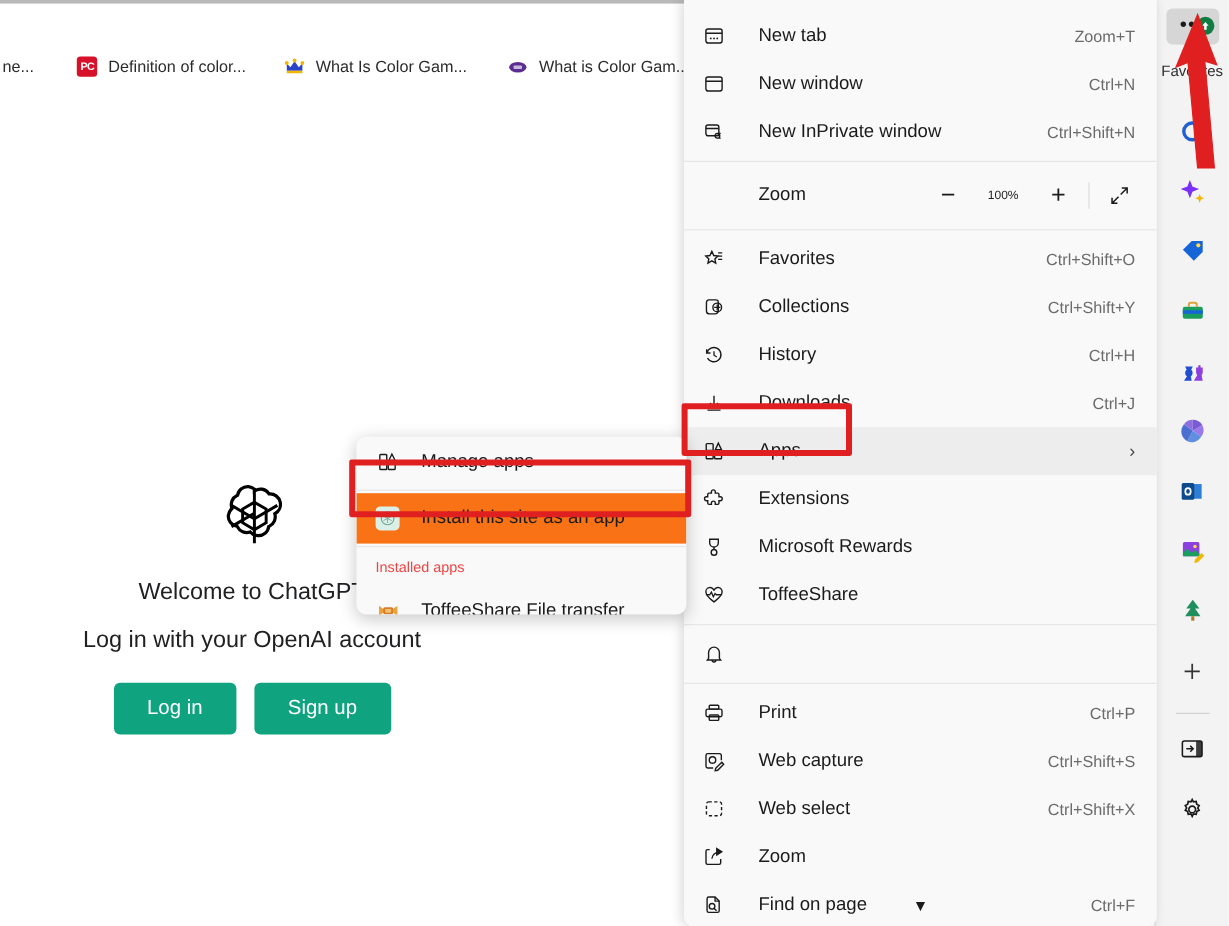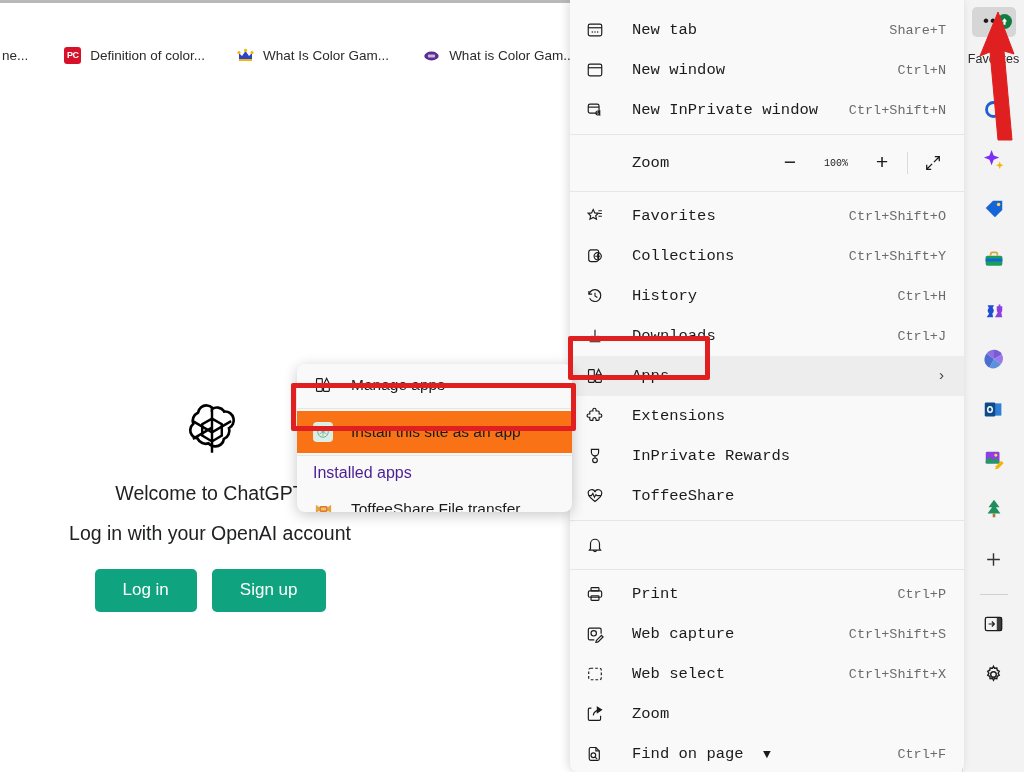--- a/index.html
+++ b/index.html
@@ -94,21 +94,20 @@
   }
   .rail-sep { width: 28px; height:1px; background:#d0d0d0; margin: 10px 0 4px 0; }
 
   
   .edgemenu {
     position: absolute; left: 570px; top: 0px; width: 394px; height: 772px;
     background: #f9f9f9;
     box-shadow: -2px 0 10px rgba(0,0,0,0.14);
     border-radius: 0 0 8px 8px;
     overflow: hidden;
-    font-family: Liberation Mono, monospace;
   }
   .mi {
     position: relative; display: flex; align-items: center; height: 40px;
     padding: 0 18px 0 16px; font-size: 15.5px; color: #1b1b1b; cursor: pointer;
   }
   .mi .ic { width: 30px; flex: 0 0 auto; display:flex; align-items:center; justify-content:flex-start; }
   .mi .lbl { flex: 1 1 auto; padding-left: 16px; white-space: nowrap; }
   .mi .acc { color: #6b6b6b; font-size: 13.5px; white-space: nowrap; }
   .mi .chev { color:#444; font-size: 15px; margin-left:10px; }
   .mi.hl { background: #ededed; }
@@ -135,21 +134,21 @@
     background: #f9f9f9; border-radius: 8px;
     box-shadow: 0 3px 14px rgba(0,0,0,0.22);
     overflow: hidden;
   }
   .fi { display:flex; align-items:center; height: 42px; padding: 0 14px; font-size: 15.5px; color:#1b1b1b; cursor:pointer; }
   .fi .fic { width: 24px; flex:0 0 auto; display:flex; align-items:center; justify-content:center; }
   .fi .flbl { padding-left: 16px; white-space:nowrap; }
   .fi.sel { background: #f97316; }
   .f-sep { height:1px; background:#e6e6e6; margin: 2px 0; }
   .f-head { height: 30px; display:flex; align-items:center; padding-left: 16px;
-            font-size: 16px; color: #4c1d95; }
+            font-size: 12px; color: #ef4444; }
 
   
   .redbox { position: absolute; border: 5px solid #e02020; border-radius: 2px; pointer-events:none; }
   #rb-apps { left: 568px; top: 336px; width: 142px; height: 44px; }
   #rb-install { left: 291px; top: 383px; width: 285px; height: 48px; }
 
   .arrow { position: absolute; left: 962px; top: 10px; width: 66px; height: 135px; pointer-events:none; }
 </style>
 </head>
 <body>
@@ -312,21 +311,21 @@
       <span class="ic">
         <svg width="18" height="18" viewBox="0 0 20 20" fill="none" stroke="#1b1b1b" stroke-width="1.3">
             <rect x="2.5" y="3.5" width="15" height="13" rx="2"></rect>
             <path d="M2.5 7.5 H17.5"></path>
             <circle cx="7" cy="12.2" r="0.85" fill="#1b1b1b" stroke="none"></circle>
             <circle cx="10" cy="12.2" r="0.85" fill="#1b1b1b" stroke="none"></circle>
             <circle cx="13" cy="12.2" r="0.85" fill="#1b1b1b" stroke="none"></circle>
           </svg>
       </span>
       <span class="lbl">New tab</span>
-      <span class="acc">Share+T</span>
+      <span class="acc">Zoom+T</span>
     </div>
 
     <div class="mi">
       <span class="ic">
         <svg width="18" height="18" viewBox="0 0 20 20" fill="none" stroke="#1b1b1b" stroke-width="1.3">
             <rect x="2.5" y="3.5" width="15" height="13" rx="2"></rect>
             <path d="M2.5 7.5 H17.5"></path>
           </svg>
       </span>
       <span class="lbl">New window</span>
@@ -431,21 +430,21 @@
     </div>
 
     <div class="mi">
       <span class="ic">
         <svg width="18" height="18" viewBox="0 0 20 20" fill="none" stroke="#1b1b1b" stroke-width="1.3">
             <path d="M6 2.6 h8 v3.2 a4 4 0 0 1 -8 0 Z"></path>
             <path d="M10 9.8 v2.6"></path>
             <circle cx="10" cy="14.8" r="2.6"></circle>
           </svg>
       </span>
-      <span class="lbl">InPrivate Rewards</span>
+      <span class="lbl">Microsoft Rewards</span>
       <span class="acc"></span>
     </div>
 
     <div class="mi">
       <span class="ic">
         <svg width="18" height="18" viewBox="0 0 20 20" fill="none" stroke="#1b1b1b" stroke-width="1.3">
             <path d="M10 16.2 C6 13 2.6 10.8 2.6 7.6 A3.4 3.4 0 0 1 10 5.8 a3.4 3.4 0 0 1 7.4 1.8 c0 3.2-3.4 5.4-7.4 8.6 Z"></path>
             <path d="M3 9.6 h3 l1.6-2.4 1.8 4.2 1.6-3 1.2 1.2 h4.4" stroke-width="1.2"></path>
           </svg>
       </span>

